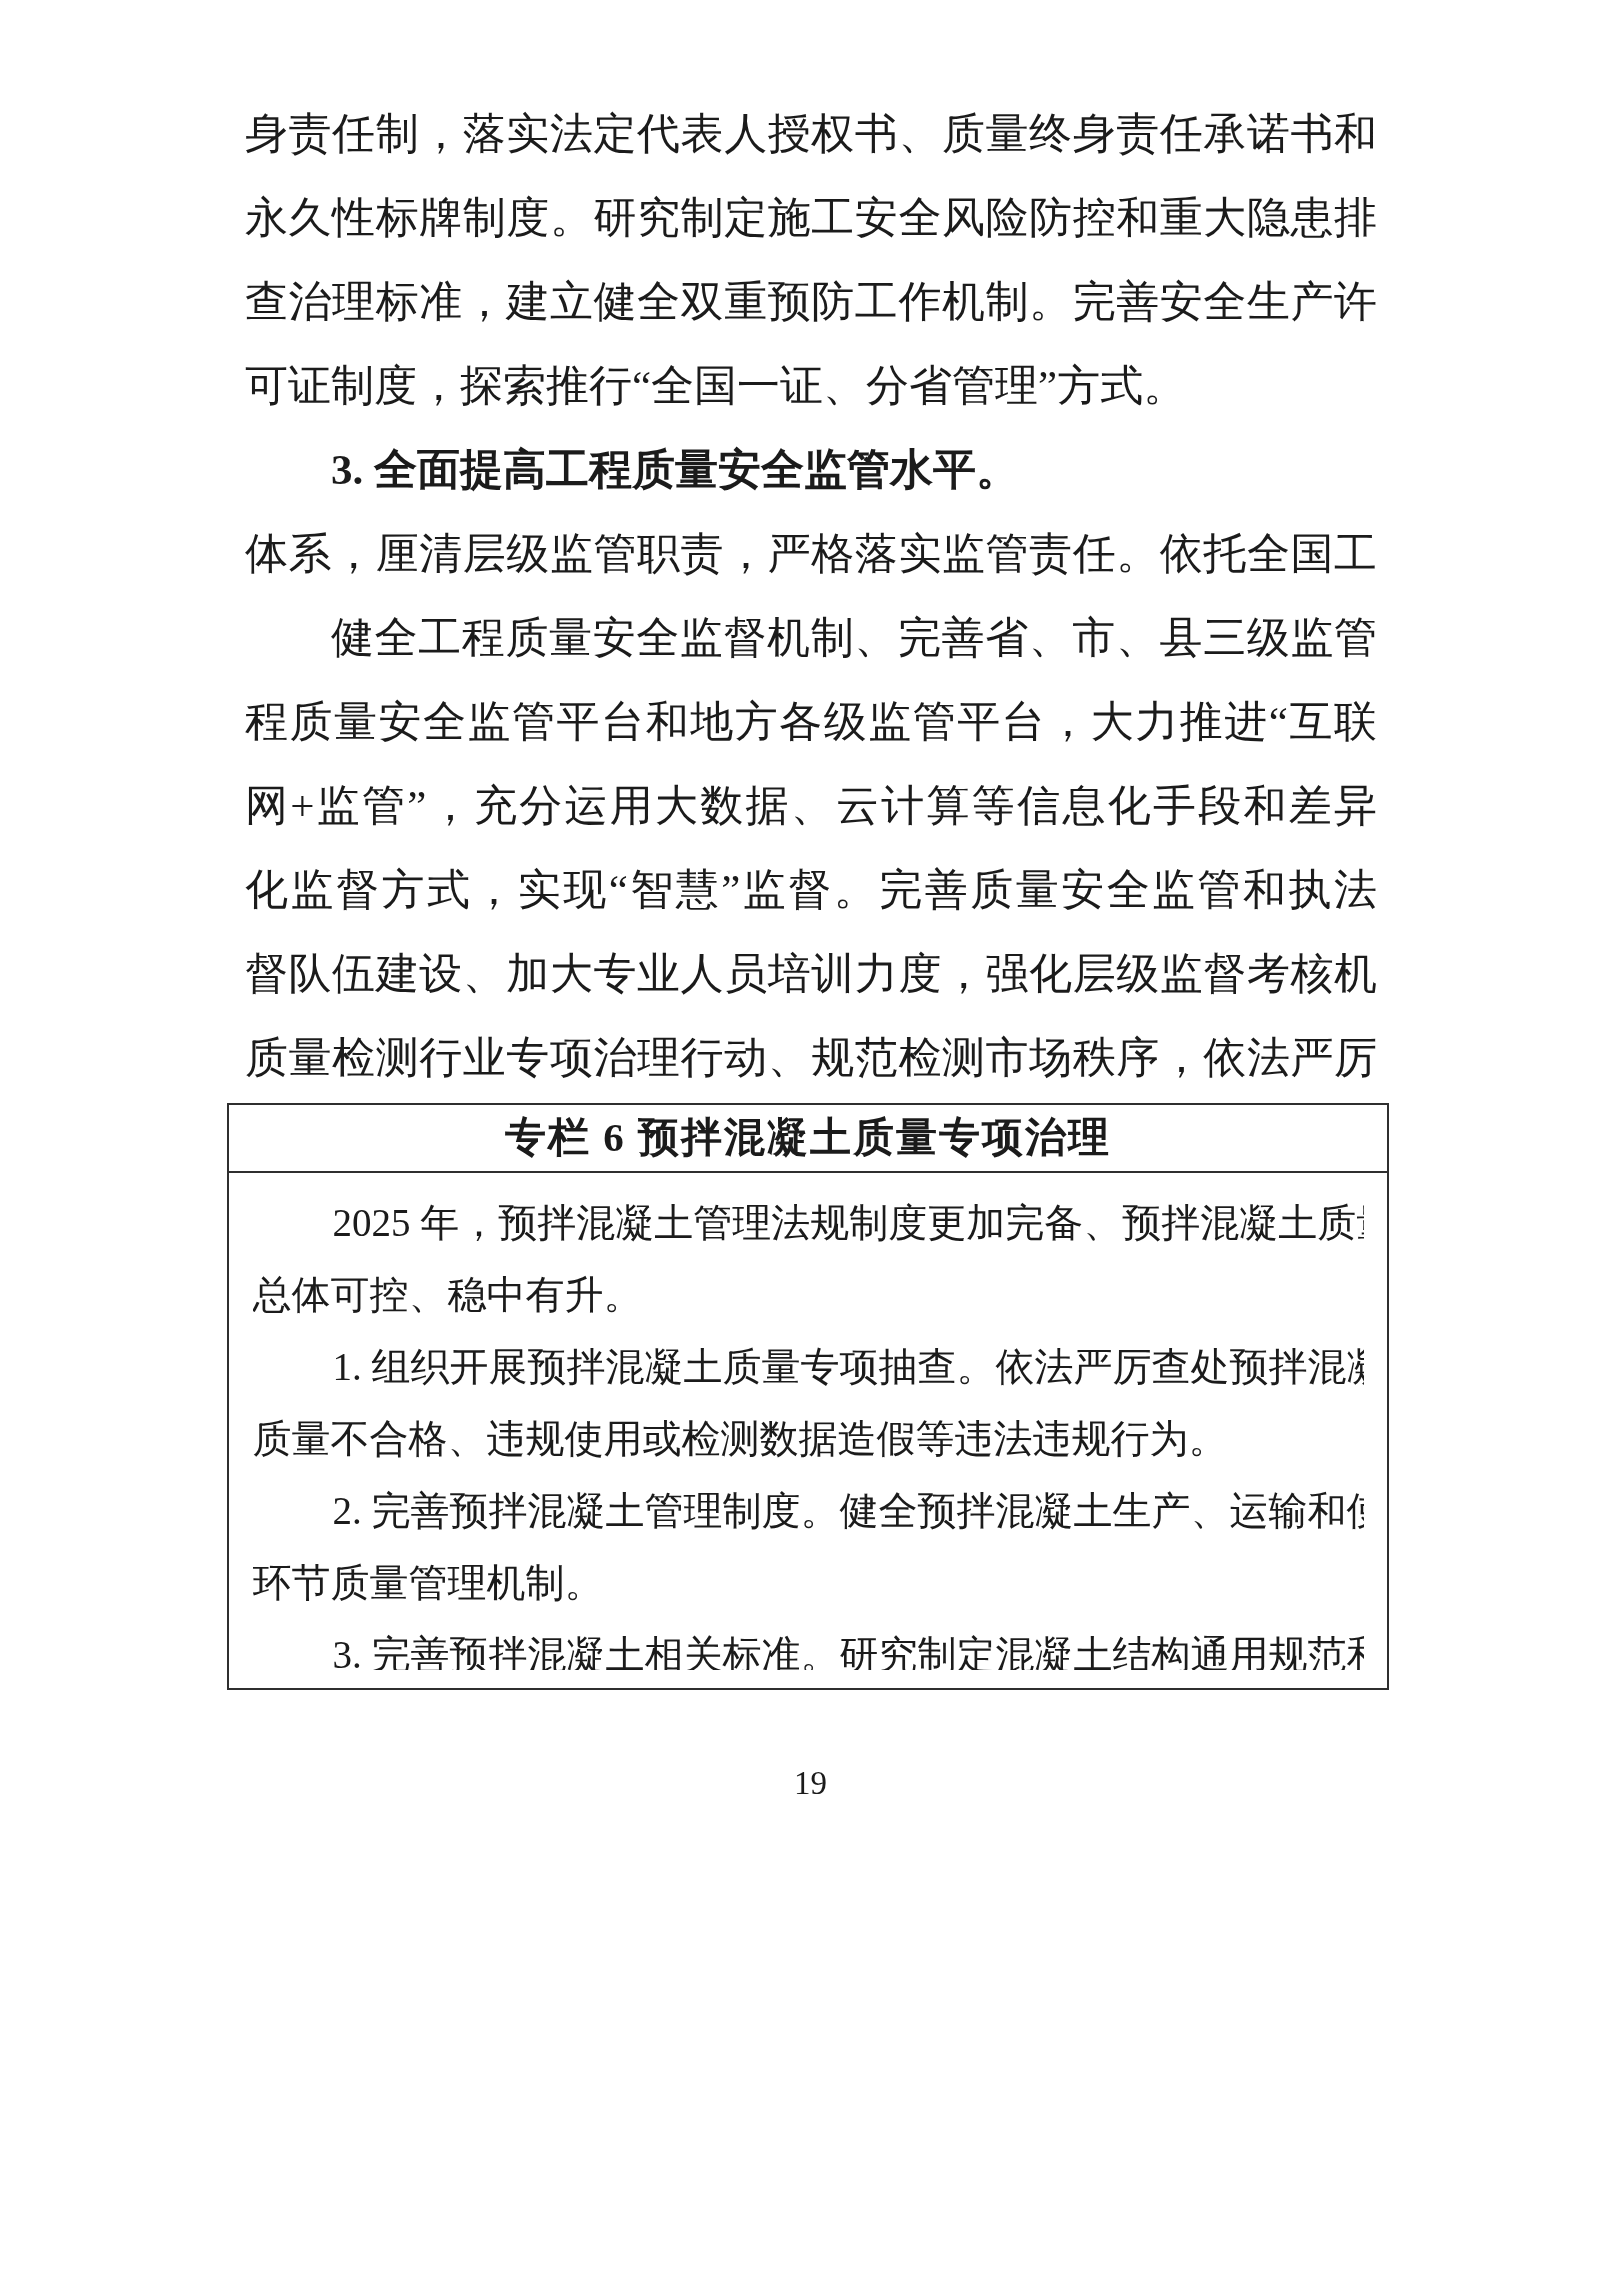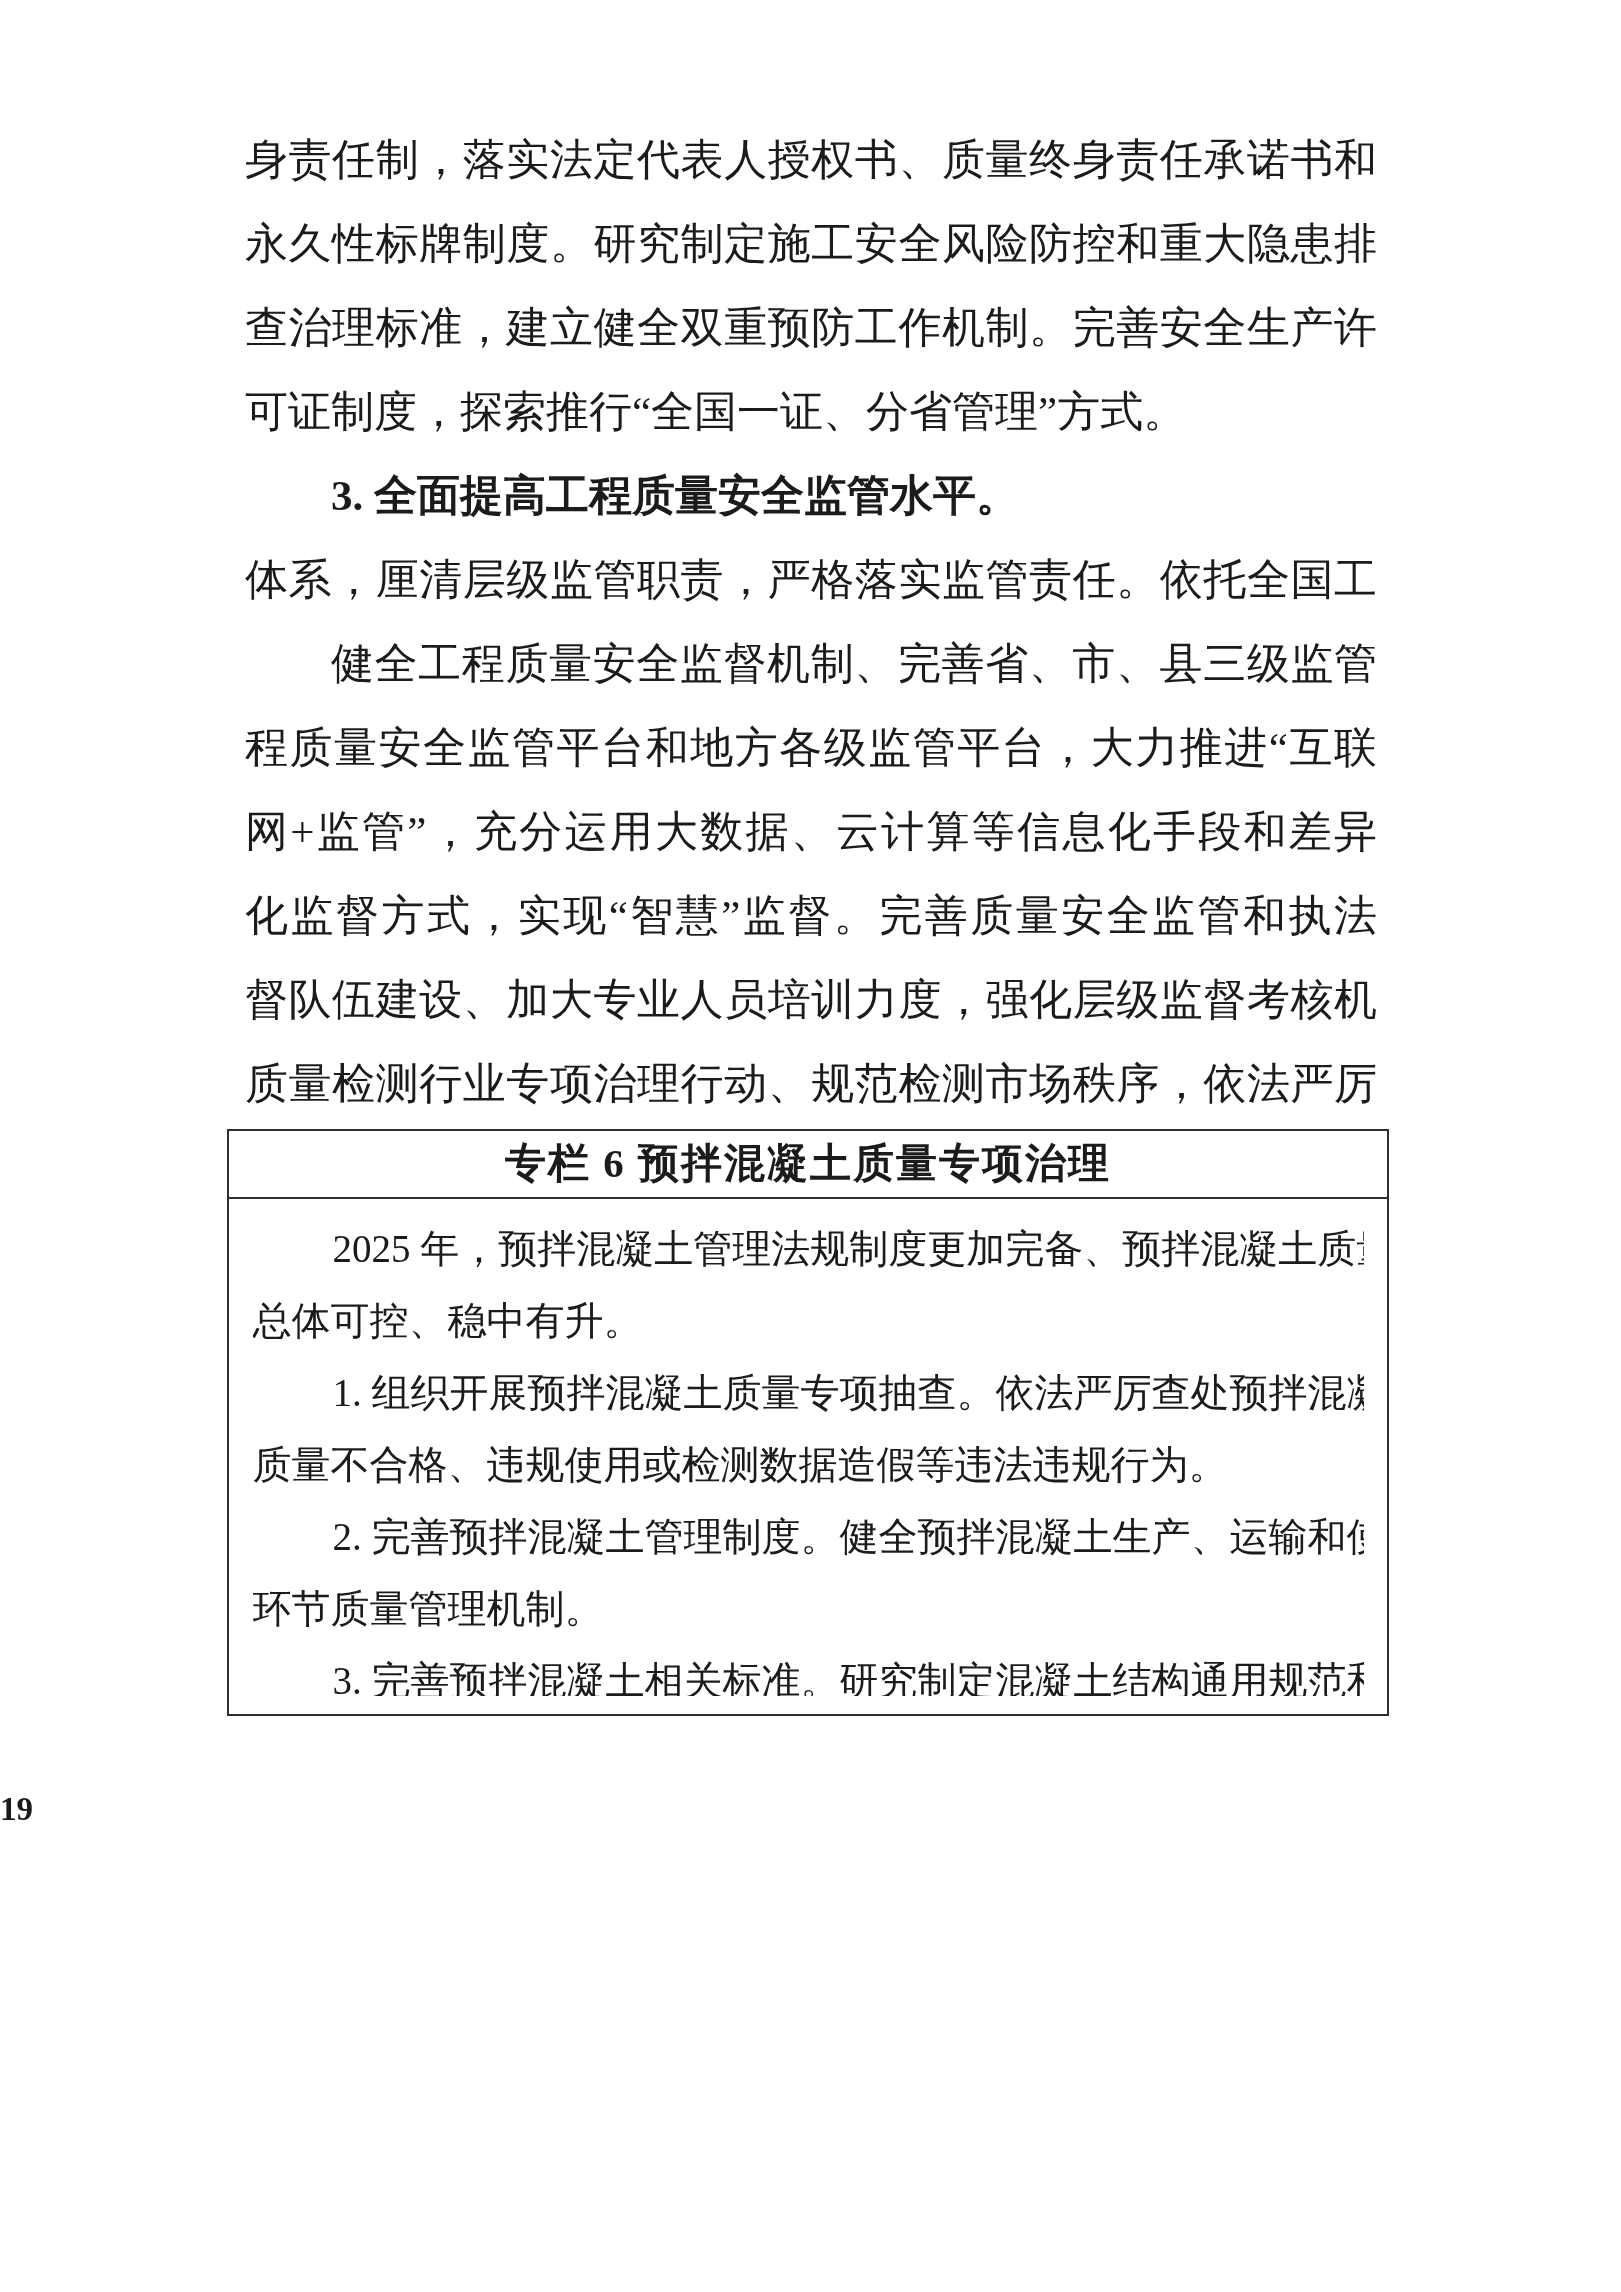--- a/index.html
+++ b/index.html
@@ -14,21 +14,21 @@
     width: 1621px;
     height: 2293px;
     margin: 0 auto;
     background: var(--bg);
     font-family: "Liberation Serif", serif;
     color: var(--ink);
     overflow: hidden;
   }
   
   .text-col {
-    padding: 118px 244px 0 245px;
+    padding: 92px 244px 0 245px;
   }
   .line {
     font-size: 43px;
     line-height: 84px;
     text-align: justify;
     text-align-last: justify;
     white-space: nowrap;
     overflow: hidden;
     color: var(--ink);
   }
@@ -65,25 +65,24 @@
     overflow: hidden;
   }
   .box-body .line {
     font-size: 39px;
     line-height: 72px;
   }
   .box-body .line.indent { text-indent: 80px; }
   
   .page-number {
     margin-top: 74px;
-    text-align: left;
+    text-align: center;
     font-size: 33px;
     line-height: 39px;
     color: var(--ink);
-    font-weight: bold;
   }
 </style>
 </head>
 <body>
 
 <div class="page">
 
   <div class="text-col">
 
     <div>

